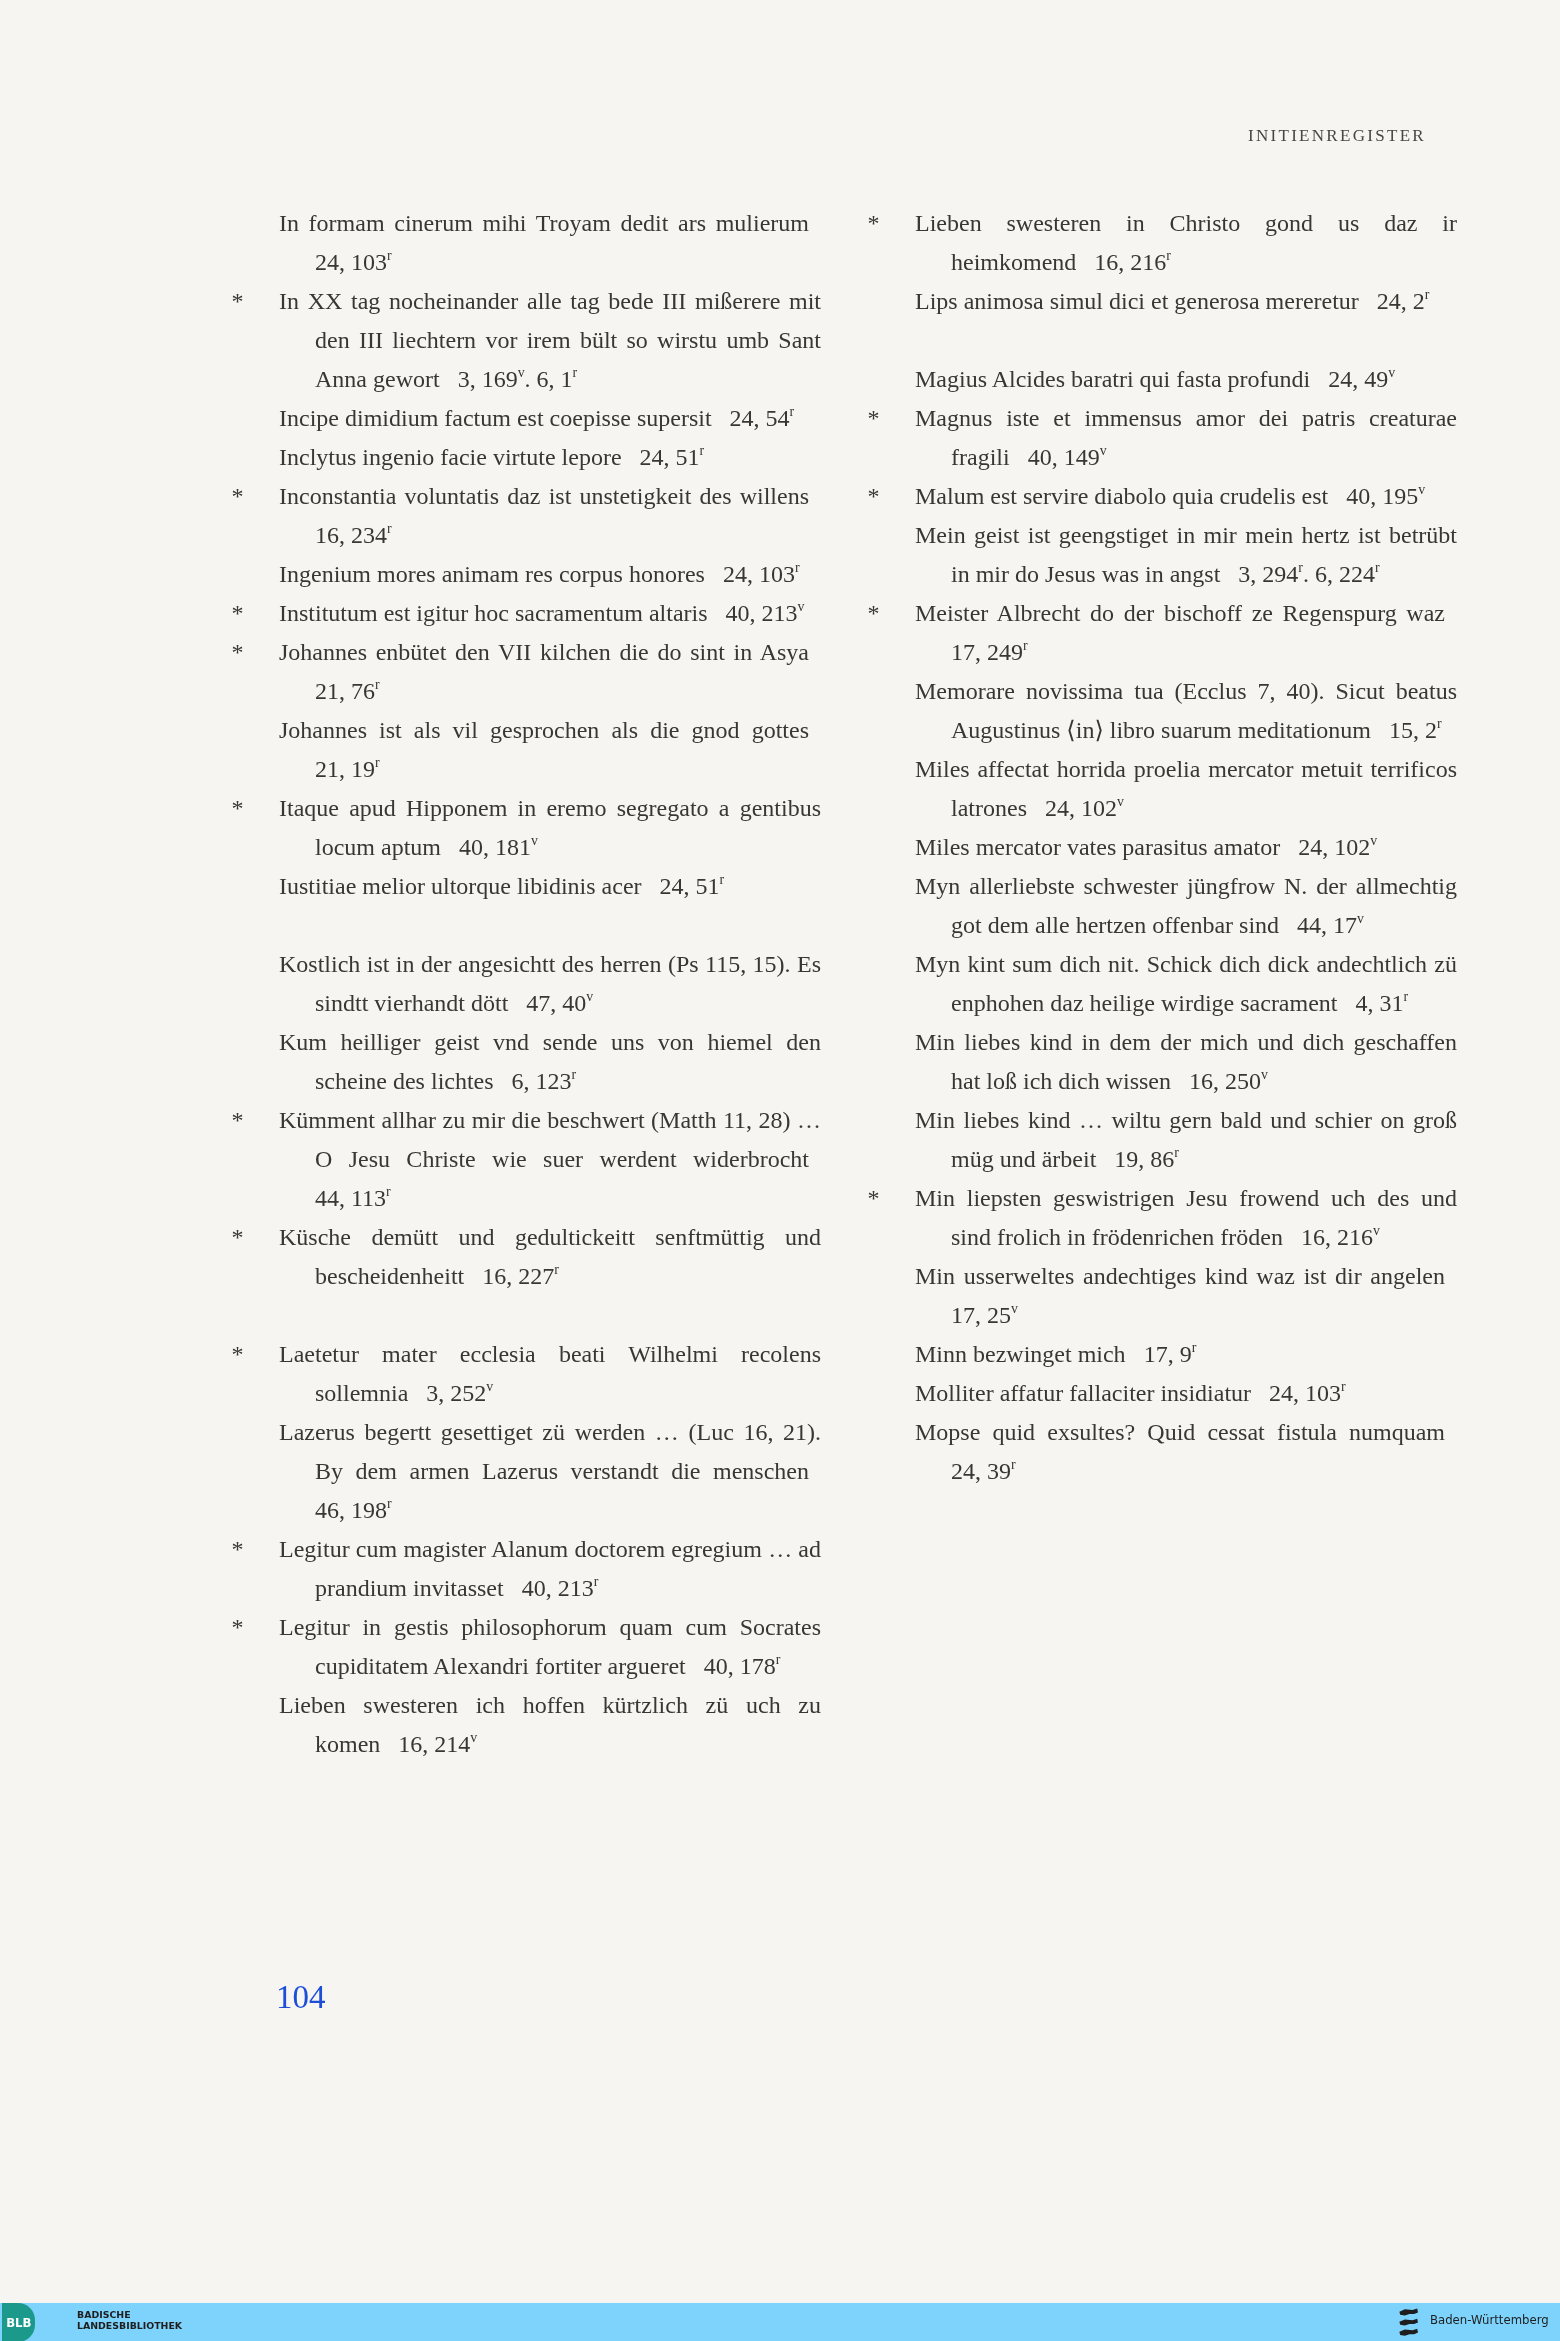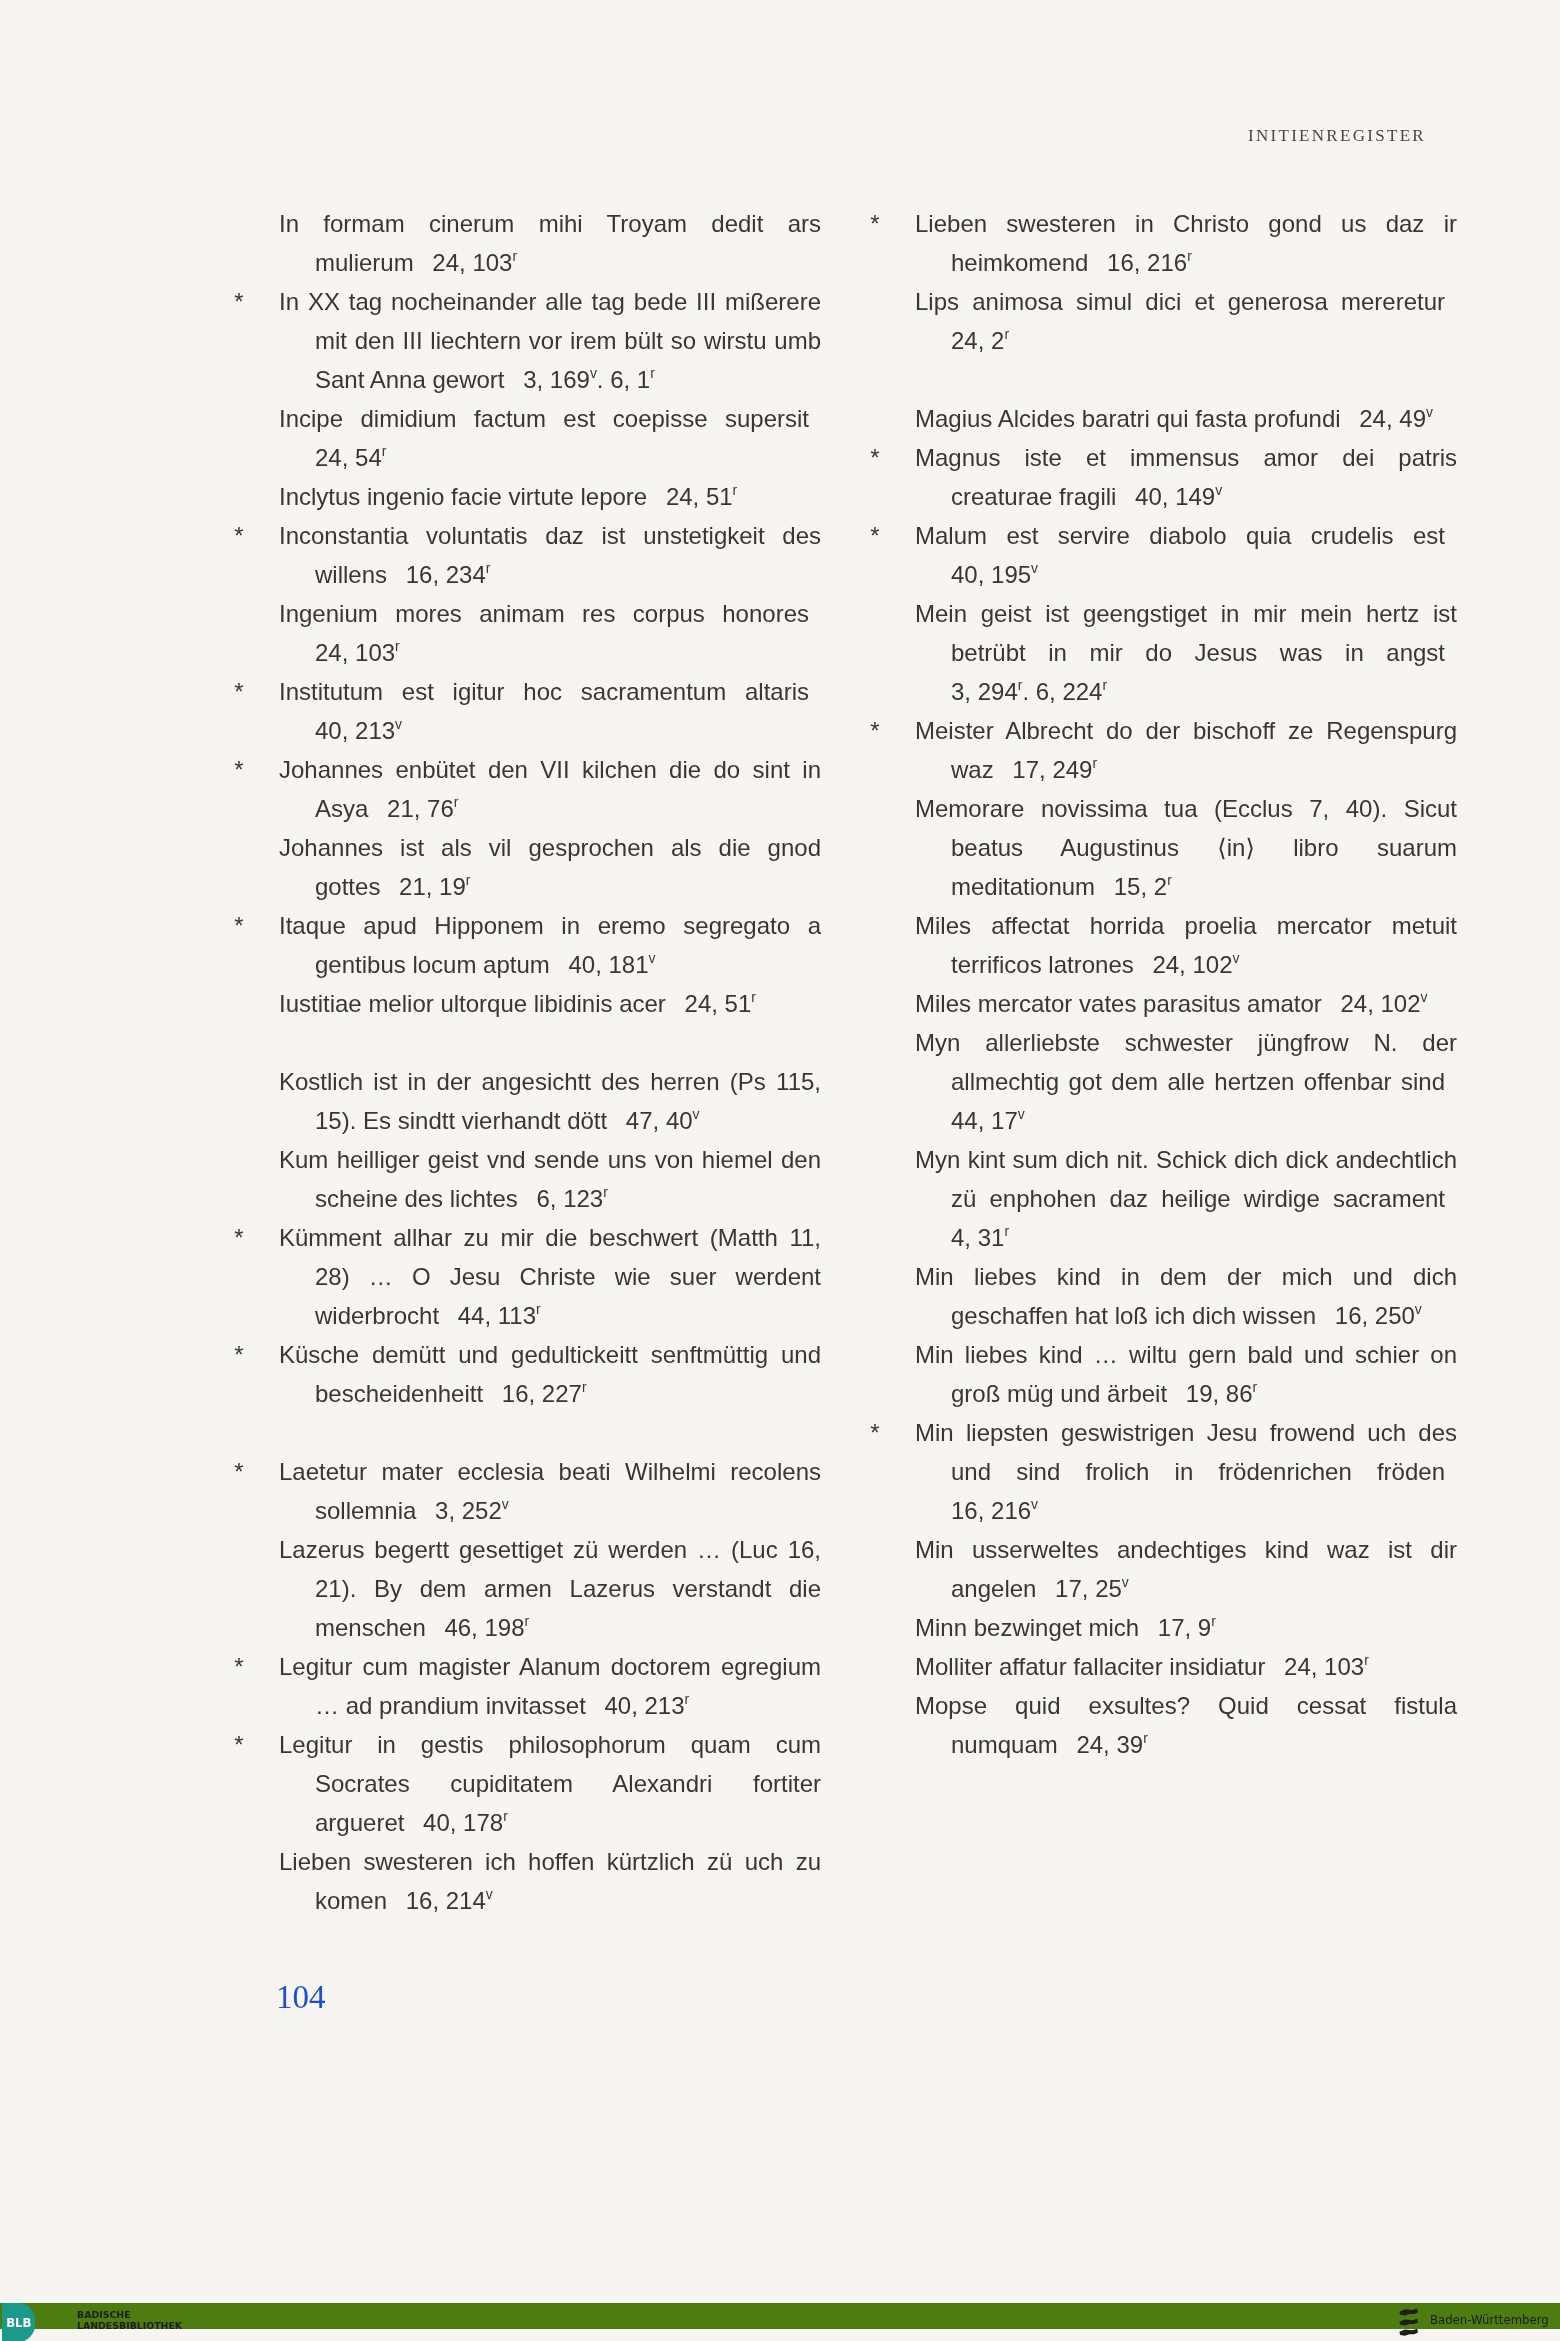--- a/index.html
+++ b/index.html
@@ -8,42 +8,42 @@
     background:#f6f5f1;
     font-family:"DejaVu Serif","Liberation Serif",serif;
     color:#3a3633;
   }
   .running-head {
     position:absolute; left:0; width:1426px; top:126px; text-align:right;
     font-family:"Liberation Serif",serif; font-size:17px; letter-spacing:2.3px; color:#4a4540;
   }
   .column {
     position:absolute; top:204px; width:542px;
-    font-family:Liberation Sans, sans-serif; font-size:24px; line-height:39px;
+    font-family:Liberation Serif, serif; font-size:24px; line-height:39px;
   }
   .col-left { left:279px; }
   .col-right { left:915px; }
   .entry {
     position:relative; padding-left:36px; text-indent:-36px;
     text-align:justify; margin:0;
   }
   .entry.gap { margin-top:39px; }
   .star {
     position:absolute; left:-48px; top:0; text-indent:0; width:12.5px; text-align:right;
   }
   .entry-text { }
   .ref { white-space:nowrap; }
   sup { font-size:0.58em; vertical-align:0.72em; line-height:0; }
   .page-number {
     position:absolute; left:276px; top:1979px;
     font-family:"Liberation Serif",serif; font-size:33px; color:#1d4ed8;
   }
   .footer-bar {
-    position:absolute; left:0; top:2303px; width:1561px; height:26px;
-    background:#4d7c0f;
+    position:absolute; left:0; top:2303px; width:1561px; height:39px;
+    background:#7dd3fc;
   }
   .blb-logo {
     position:absolute; left:2.3px; top:0; width:33px; height:39px;
     background:#1b998b; border-radius:0 17px 17px 0;
     color:#fff; font-family:"DejaVu Sans",sans-serif; font-weight:bold; font-size:11.7px;
     display:flex; align-items:center; justify-content:center; letter-spacing:0;
   }
   .blb-name {
     position:absolute; left:45px; top:6.2px;
     font-family:"DejaVu Sans",sans-serif; font-weight:bold; font-size:9.4px; line-height:11px;

